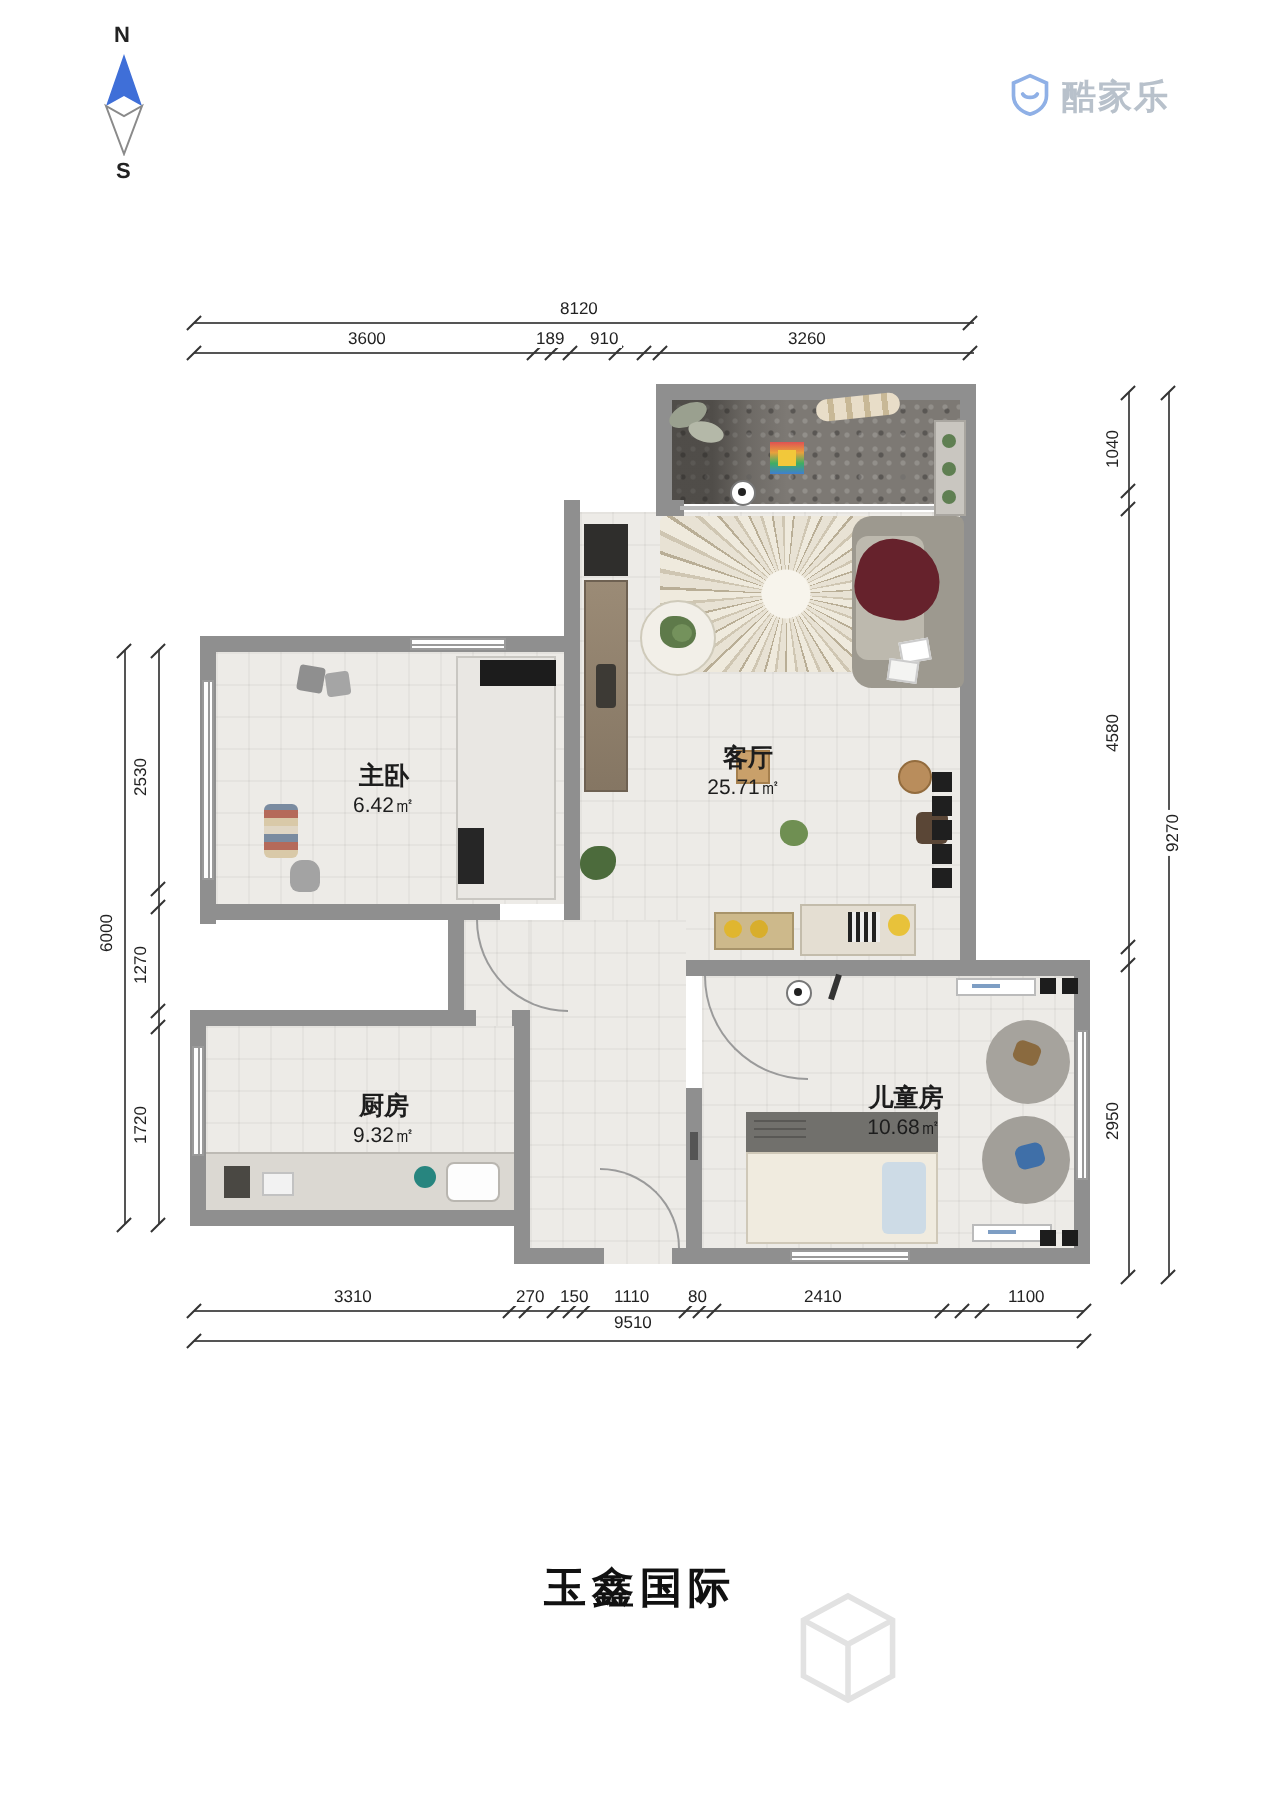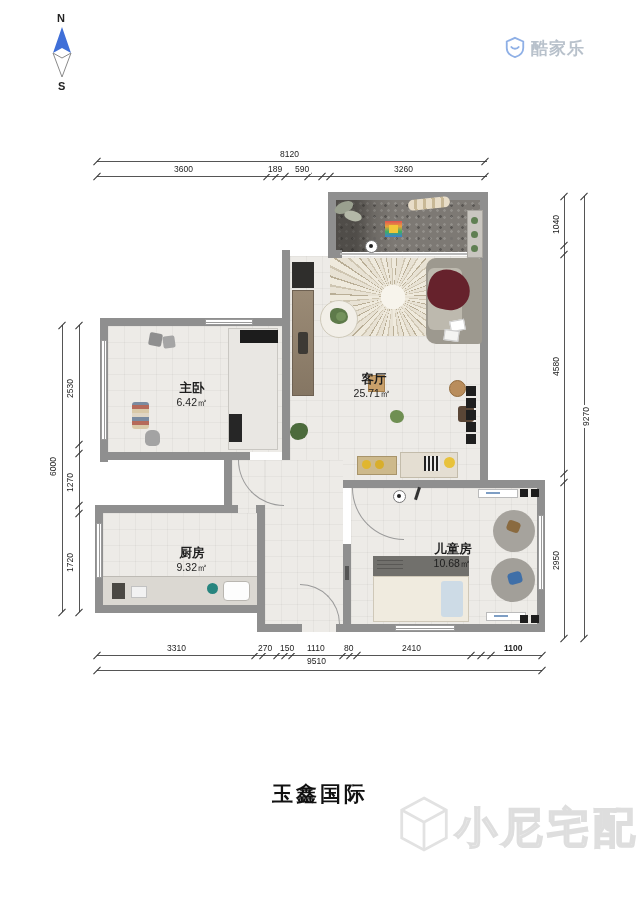--- a/index.html
+++ b/index.html
@@ -202,21 +202,21 @@
   <div class="tk" style="left:92px;top:176px;"></div>
     <div class="tk" style="left:262px;top:176px;"></div>
   <div class="tk" style="left:271px;top:176px;"></div>
     <div class="tk" style="left:280px;top:176px;"></div>
   <div class="tk" style="left:303px;top:176px;"></div>
     <div class="tk" style="left:317px;top:176px;"></div>
   <div class="tk" style="left:325px;top:176px;"></div>
     <div class="tk" style="left:480px;top:176px;"></div>
   <div class="dlab" style="left:172px;top:165px;">3600</div>
   <div class="dlab" style="left:266px;top:165px;">189</div>
-  <div class="dlab" style="left:293px;top:165px;">590</div>
+  <div class="dlab" style="left:293px;top:165px;">910</div>
   <div class="dlab" style="left:392px;top:165px;">3260</div>
 
   <div class="vl" style="left:62px;top:325px;height:287px;"></div>
   <div class="tk" style="left:57px;top:325px;"></div>
     <div class="tk" style="left:57px;top:612px;"></div>
   <div class="dlab rot" style="left:42px;top:462px;">6000</div>
   <div class="vl" style="left:79px;top:325px;height:287px;"></div>
   <div class="tk" style="left:74px;top:325px;"></div>
     <div class="tk" style="left:74px;top:444px;"></div>
   <div class="tk" style="left:74px;top:453px;"></div>
@@ -255,28 +255,27 @@
     <div class="tk" style="left:466px;top:655px;"></div>
   <div class="tk" style="left:476px;top:655px;"></div>
     <div class="tk" style="left:486px;top:655px;"></div>
   <div class="tk" style="left:537px;top:655px;"></div>
   <div class="dlab" style="left:165px;top:644px;">3310</div>
   <div class="dlab" style="left:256px;top:644px;">270</div>
   <div class="dlab" style="left:278px;top:644px;">150</div>
   <div class="dlab" style="left:305px;top:644px;">1110</div>
   <div class="dlab" style="left:342px;top:644px;">80</div>
   <div class="dlab" style="left:400px;top:644px;">2410</div>
-  <div class="dlab" style="left:502px;top:644px;font-weight:bold;">1100</div>
+  <div class="dlab" style="left:502px;top:644px;">1100</div>
   <div class="hl" style="left:97px;top:670px;width:445px;"></div>
   <div class="tk" style="left:92px;top:670px;"></div>
     <div class="tk" style="left:537px;top:670px;"></div>
   <div class="dlab" style="left:305px;top:657px;">9510</div>
 
   <div id="title">玉鑫国际</div>
   <svg class="abs" style="left:398px;top:795px;" width="52" height="58" viewBox="0 0 56 62">
     <g fill="none" stroke="#e2e2e2" stroke-width="3">
       <path d="M28 3 L52 16 V46 L28 59 L4 46 V16 Z"></path>
       <path d="M4 16 L28 29 L52 16 M28 29 L28 59"></path>
     </g>
   </svg>
-  <div id="wm">小尼宅配</div>
 
 </div>
 
 </body></html>

